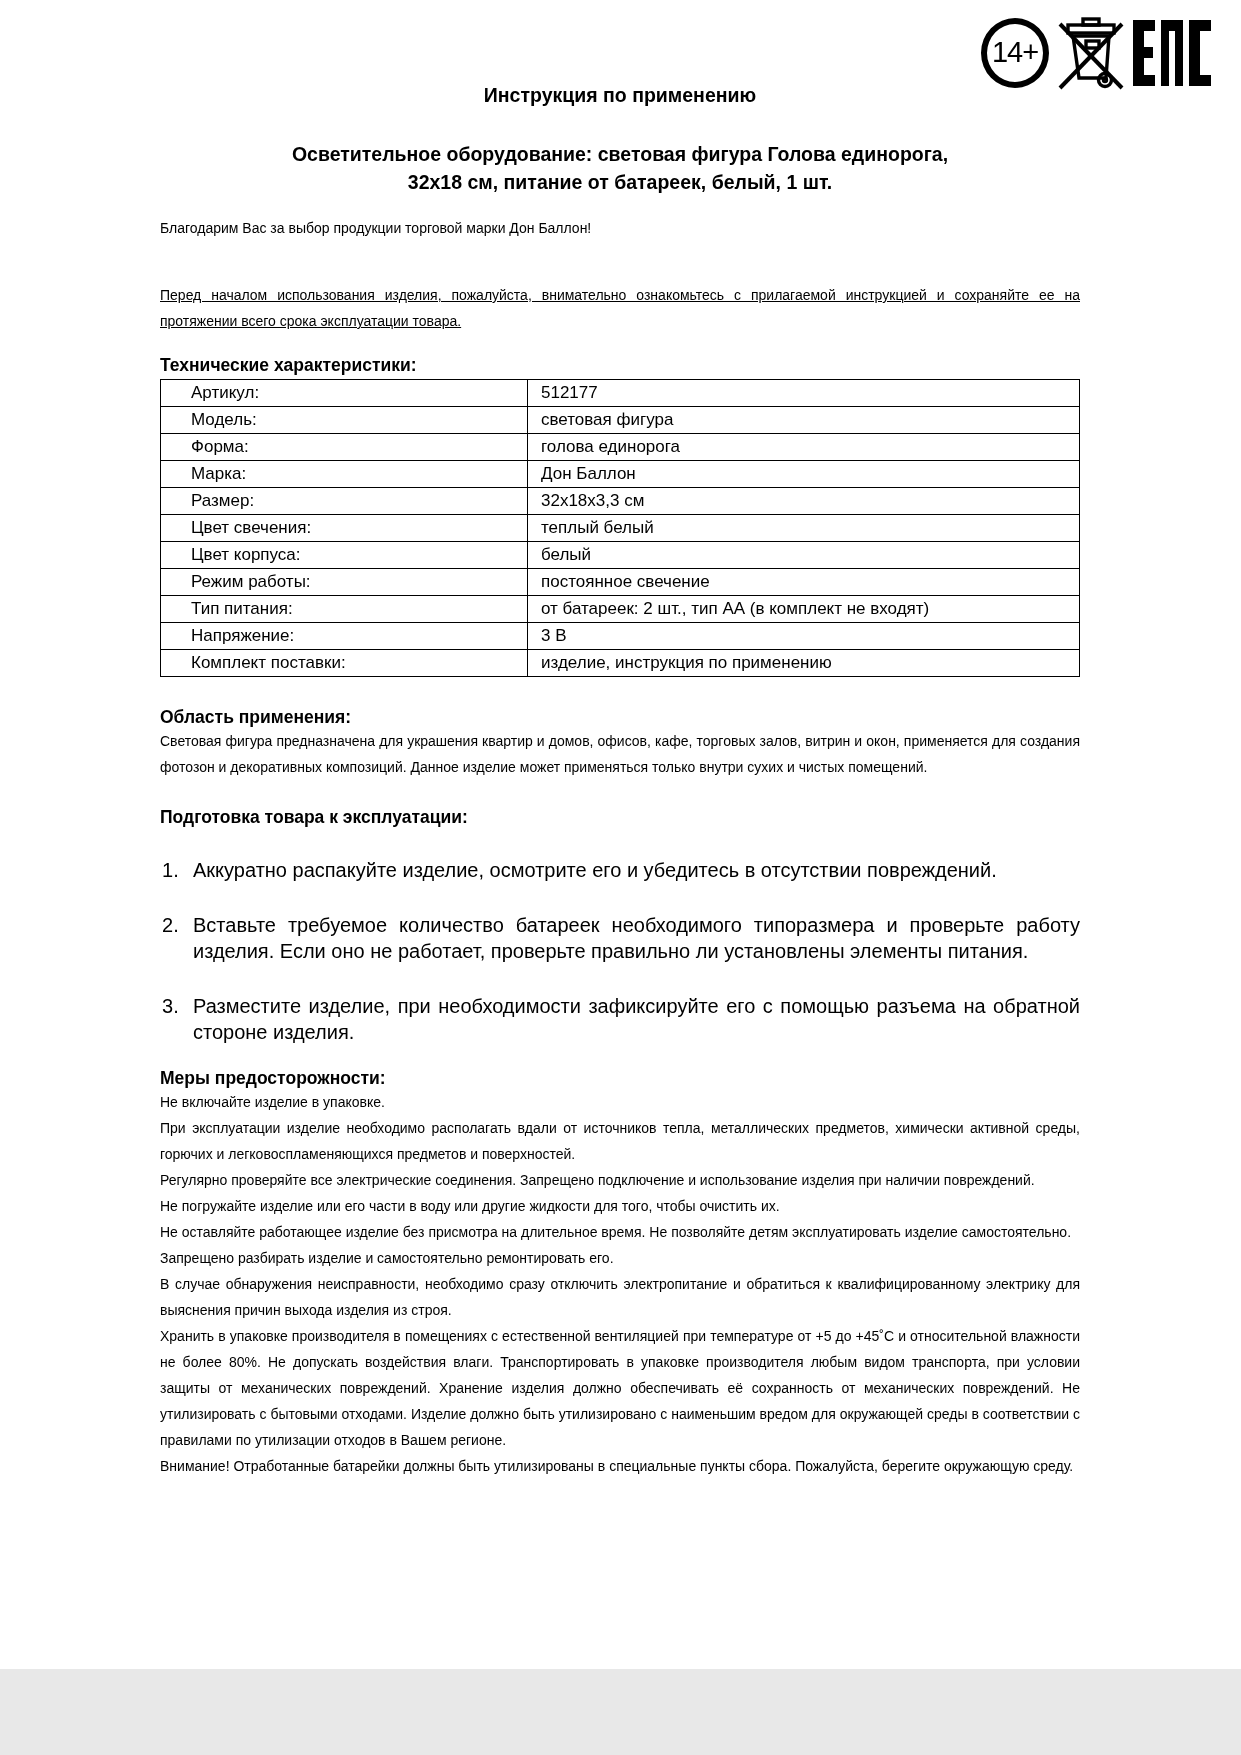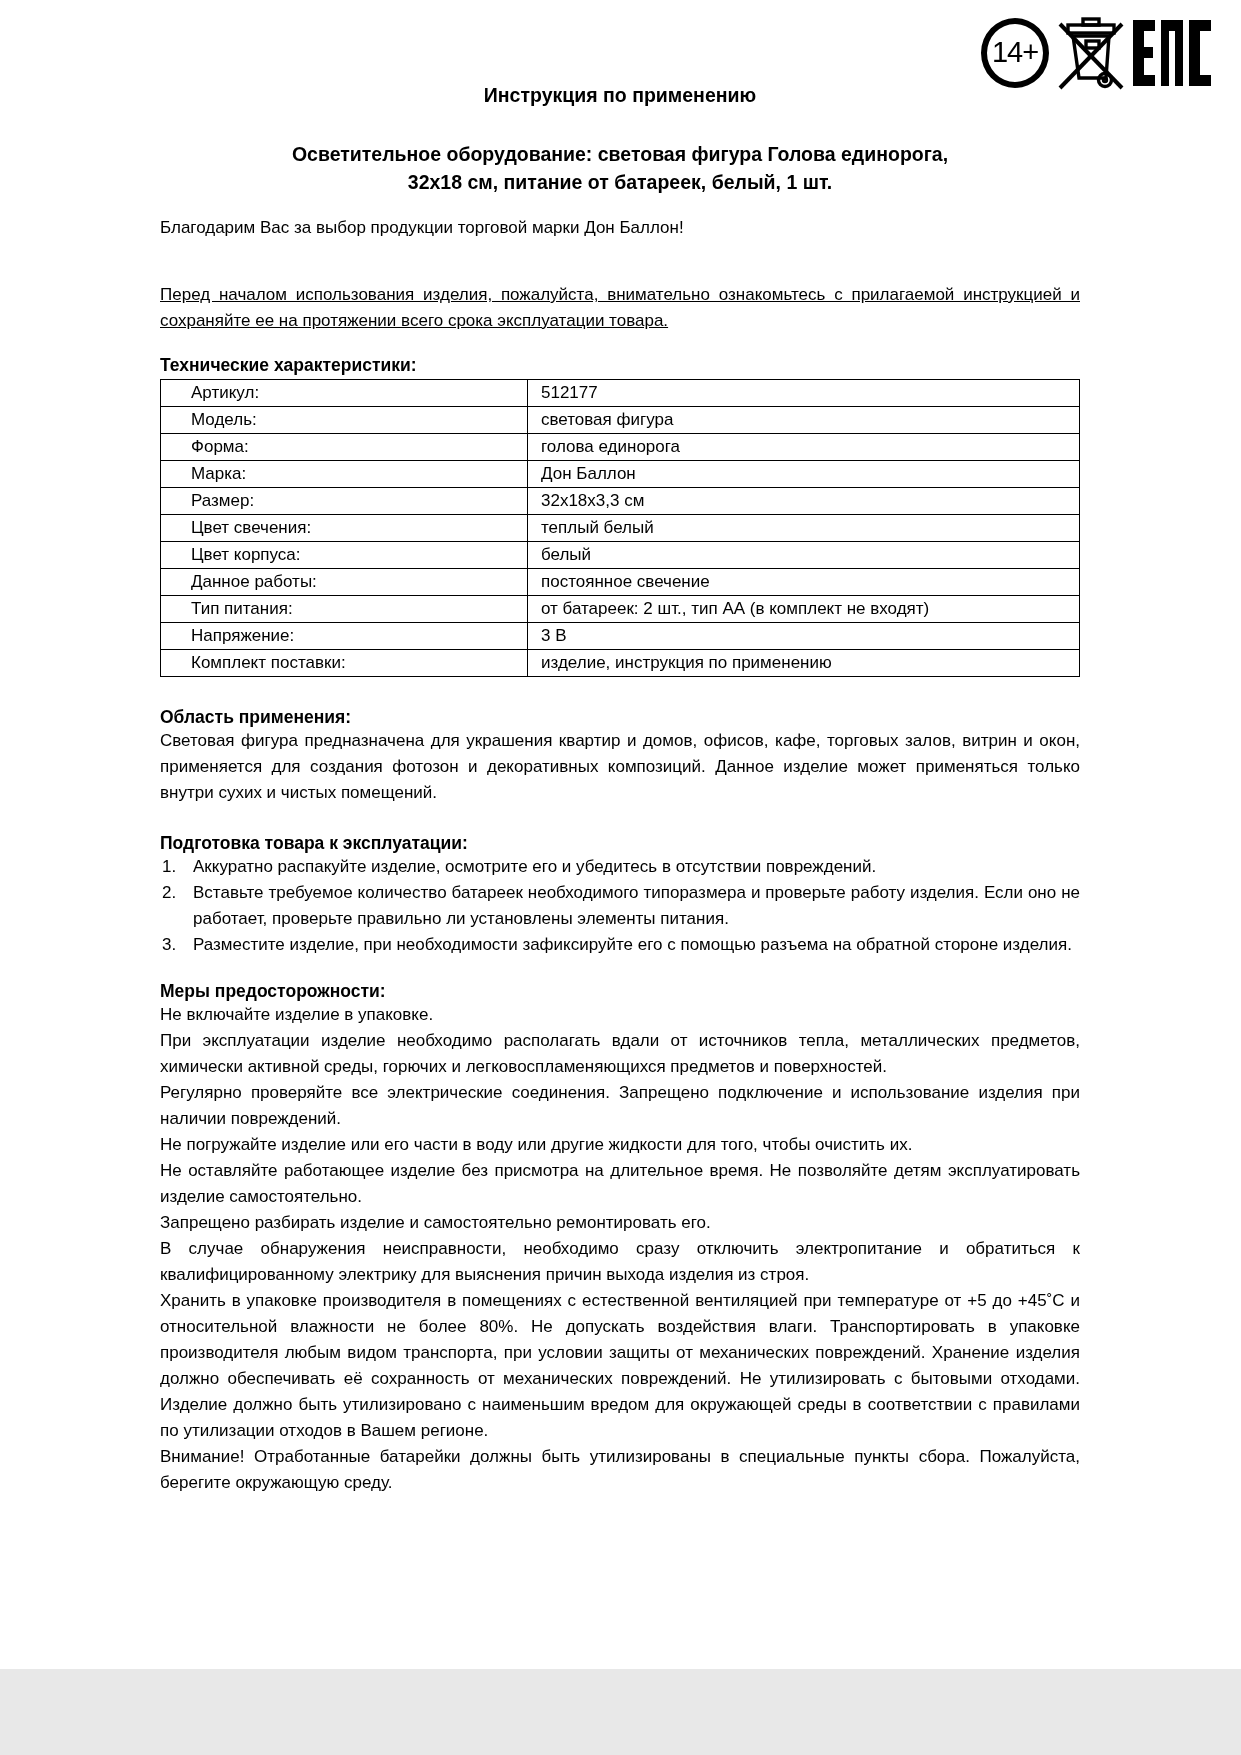--- a/index.html
+++ b/index.html
@@ -45,21 +45,21 @@
     font-weight: bold;
     text-align: center;
   }
   .doc-subtitle {
     margin: 33px 0 0 0;
     font-size: 19.5px;
     line-height: 28px;
     font-weight: bold;
     text-align: center;
   }
-  p { margin: 0; font-size: 17px; line-height: 26px; text-align: justify; }
+  p { margin: 0; font-size: 14px; line-height: 26px; text-align: justify; }
   .intro-1 { margin-top: 19px; }
   .intro-2 { margin-top: 41px; text-decoration: underline; }
   h3 {
     margin: 0;
     font-size: 17.5px;
     line-height: 22px;
     font-weight: bold;
     text-align: left;
   }
   .specs-heading { margin-top: 20px; }
@@ -88,23 +88,24 @@
 
   .prep-list {
     list-style: none;
     margin: 0; padding: 0;
     counter-reset: prep;
   }
   .prep-list li {
     counter-increment: prep;
     position: relative;
     padding-left: 33px;
-    font-size: 17px;
+    font-size: 20px;
     line-height: 26px;
     text-align: justify;
+    margin-top: 29px;
   }
   .prep-list li::before {
     content: counter(prep) ".";
     position: absolute;
     left: 2px;
     top: 0;
   }
 </style>
 </head>
 <body>
@@ -174,21 +175,21 @@
         </tr>
         <tr>
           <td class="label">Цвет свечения:</td>
           <td class="value">теплый белый</td>
         </tr>
         <tr>
           <td class="label">Цвет корпуса:</td>
           <td class="value">белый</td>
         </tr>
         <tr>
-          <td class="label">Данное работы:</td>
+          <td class="label">Режим работы:</td>
           <td class="value">постоянное свечение</td>
         </tr>
         <tr>
           <td class="label">Тип питания:</td>
           <td class="value">от батареек: 2 шт., тип АА (в комплект не входят)</td>
         </tr>
         <tr>
           <td class="label">Напряжение:</td>
           <td class="value">3 В</td>
         </tr>

